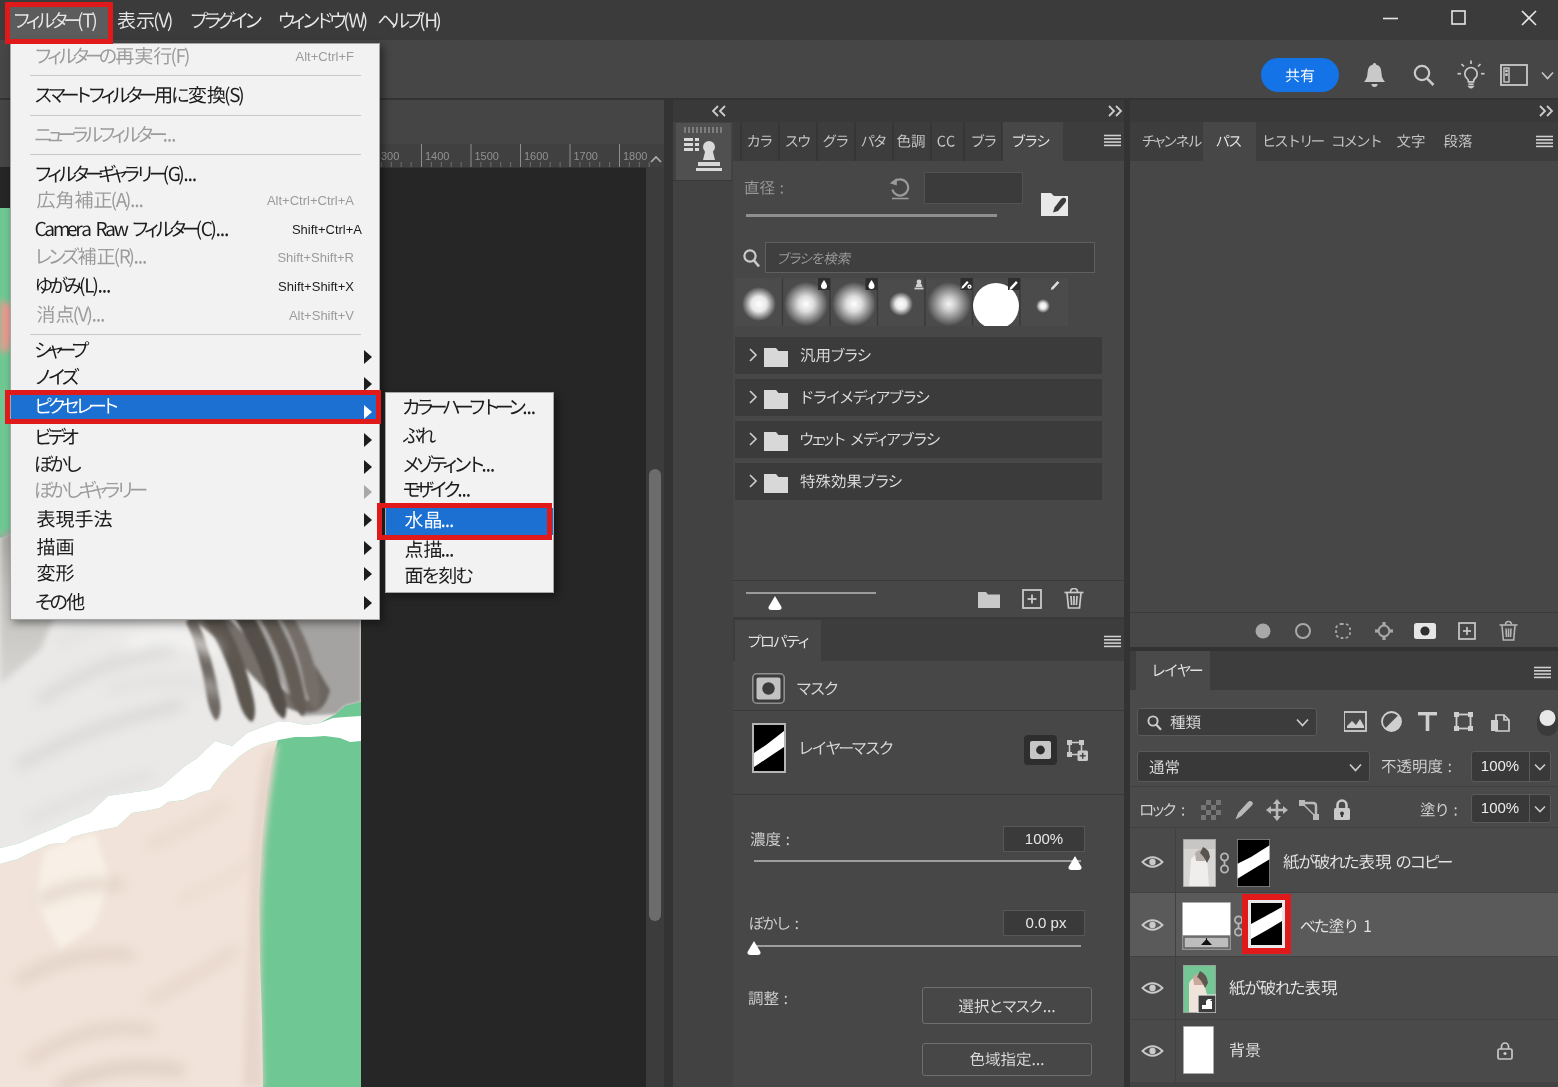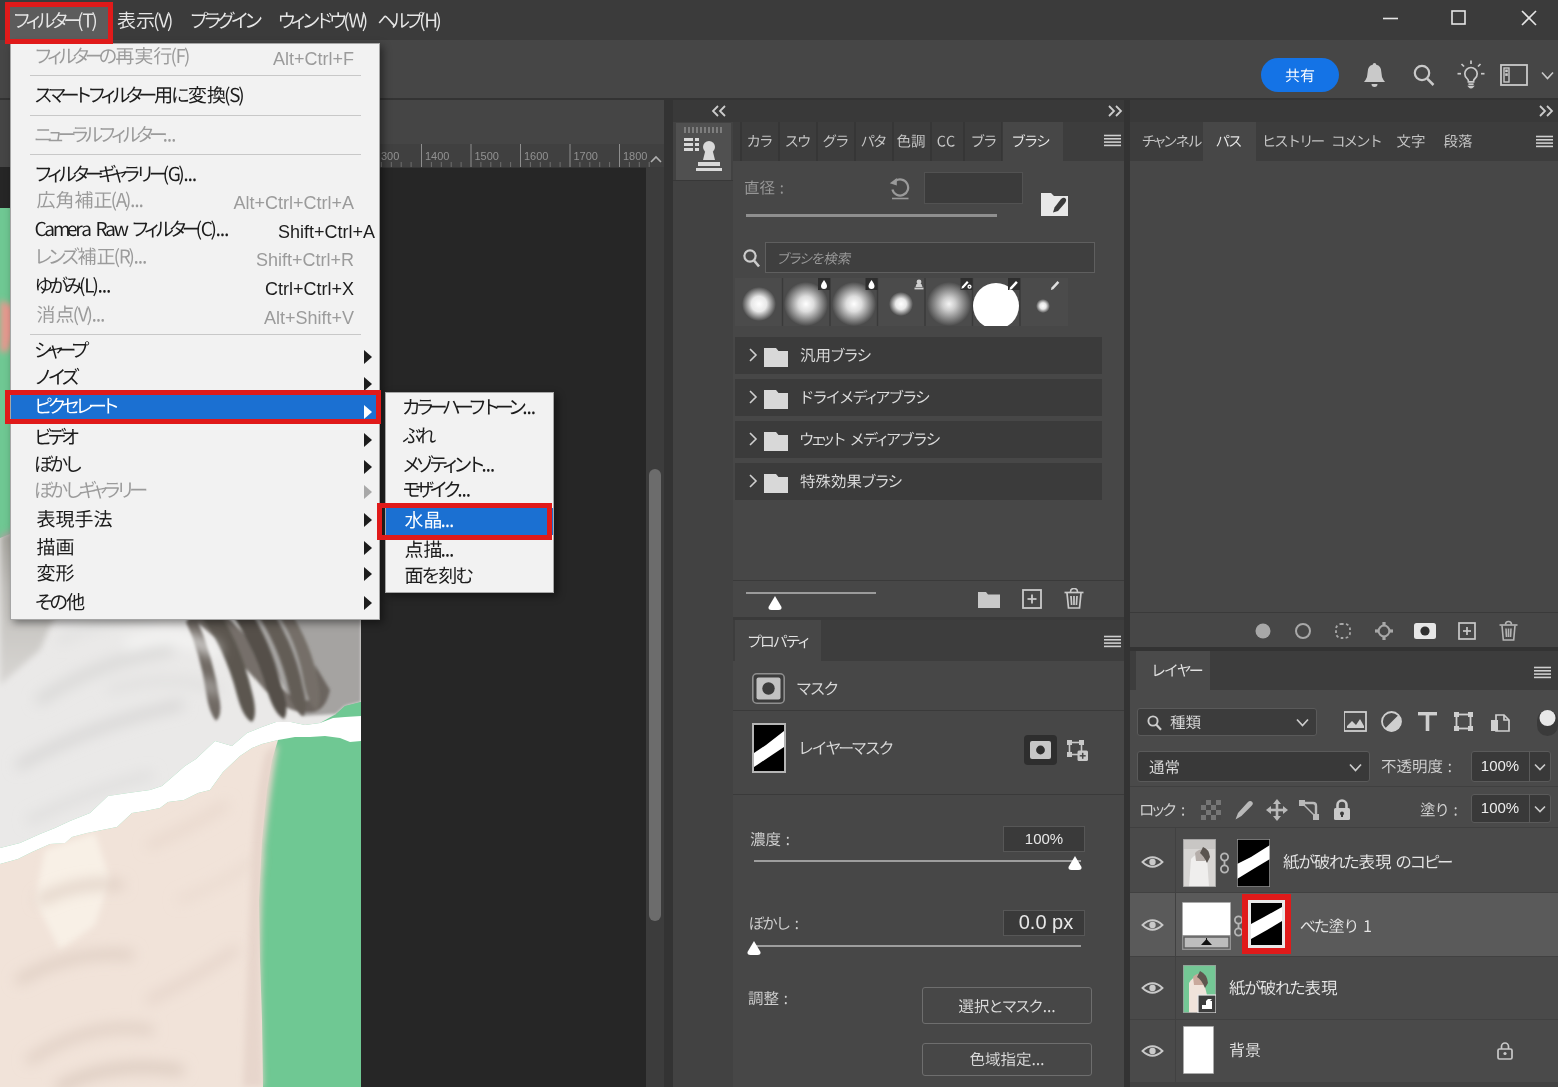--- a/index.html
+++ b/index.html
@@ -370,21 +370,21 @@
 <div class="abs" style="left:733px;top:794px;width:391px;height:1px;background:#3a3a3a"></div>
 
 <div class="abs" style="left:1003px;top:826px;width:82px;height:26px;background:#3a3a3a;border:1px solid #575757;box-sizing:border-box"></div>
 <div class="abs" style="left:1003px;top:826px;width:82px;height:26px;color:#e8e8e8;font-size:15px;text-align:center;line-height:25px">100%</div>
 <div class="abs" style="left:754px;top:860px;width:327px;height:2px;background:#9e9e9e"></div>
 <svg class="abs" style="left:1066px;top:856px" width="18" height="14" viewBox="0 0 18 14">
     <path d="M9 0 L15.5 11 Q16 14 12.5 14 L5.5 14 Q2 14 2.5 11 Z" fill="#ffffff"></path>
   </svg>
 
 <div class="abs" style="left:1003px;top:910px;width:82px;height:26px;background:#3a3a3a;border:1px solid #575757;box-sizing:border-box"></div>
-<div class="abs" style="left:1003px;top:910px;width:86px;height:26px;color:#e8e8e8;font-size:20px;text-align:center;line-height:25px">0.0 px</div>
+<div class="abs" style="left:1003px;top:910px;width:86px;height:26px;color:#e8e8e8;font-size:15px;text-align:center;line-height:25px">0.0 px</div>
 <div class="abs" style="left:754px;top:945px;width:327px;height:2px;background:#9e9e9e"></div>
 <svg class="abs" style="left:745px;top:941px" width="18" height="14" viewBox="0 0 18 14">
     <path d="M9 0 L15.5 11 Q16 14 12.5 14 L5.5 14 Q2 14 2.5 11 Z" fill="#ffffff"></path>
   </svg>
 
 <div class="abs" style="left:922px;top:987px;width:170px;height:37px;background:#474747;border:1px solid #6e6e6e;border-radius:3px;box-sizing:border-box"></div>
 <div class="abs" style="left:922px;top:1043px;width:170px;height:33px;background:#474747;border:1px solid #6e6e6e;border-radius:3px;box-sizing:border-box"></div>
 
 
 <div class="abs" style="left:1124px;top:100px;width:6px;height:987px;background:#333333"></div>
@@ -704,26 +704,26 @@
     <path d="M1 1.5 L6.5 7.5 L12 1.5" stroke="#c9c9c9" stroke-width="1.6" fill="none"></path>
   </svg>
 
 <div class="abs" style="left:10px;top:43px;width:370px;height:577px;background:#f2f2f2;border:1px solid #a6a6a6;box-sizing:border-box;box-shadow:3px 3px 8px rgba(0,0,0,0.45);z-index:50"></div>
 <div class="abs" style="left:30px;top:75px;width:331px;height:1px;background:#c8c8c8;z-index:51"></div>
 <div class="abs" style="left:30px;top:115px;width:331px;height:1px;background:#c8c8c8;z-index:51"></div>
 <div class="abs" style="left:30px;top:154px;width:331px;height:1px;background:#c8c8c8;z-index:51"></div>
 <div class="abs" style="left:30px;top:334px;width:331px;height:1px;background:#c8c8c8;z-index:51"></div>
 <div class="abs" style="left:11px;top:392.5px;width:368px;height:28.5px;background:#1b70d2;z-index:51"></div>
 <div class="abs" style="z-index:52;left:0;top:0">
-<style>.sc{position:absolute;font-size:18px;color:#1d1d1d;z-index:52;white-space:nowrap}.scd{color:#9b9b9b}</style>
+<style>.sc{position:absolute;font-size:13px;color:#1d1d1d;z-index:52;white-space:nowrap}.scd{color:#9b9b9b}</style>
 <span class="sc scd" style="left:354px;top:49px;transform:translateX(-100%)">Alt+Ctrl+F</span>
 <span class="sc scd" style="left:354px;top:193px;transform:translateX(-100%)">Alt+Ctrl+Ctrl+A</span>
-<span class="sc" style="left:375px;top:222px;transform:translateX(-100%)">Shift+Ctrl+A</span>
-<span class="sc scd" style="left:354px;top:249.5px;transform:translateX(-100%)">Shift+Ctrl+R</span>
-<span class="sc" style="left:354px;top:278.5px;transform:translateX(-100%)">Ctrl+Ctrl+X</span>
+<span class="sc" style="left:362px;top:222px;transform:translateX(-100%)">Shift+Ctrl+A</span>
+<span class="sc scd" style="left:354px;top:249.5px;transform:translateX(-100%)">Shift+Shift+R</span>
+<span class="sc" style="left:354px;top:278.5px;transform:translateX(-100%)">Shift+Shift+X</span>
 <span class="sc scd" style="left:354px;top:307.5px;transform:translateX(-100%)">Alt+Shift+V</span>
 </div>
 
 <svg class="abs" style="left:362px;top:344px;z-index:52" width="12" height="268" viewBox="0 0 12 268">
  <g fill="#1d1d1d">
   <path d="M2 6 L10 13 L2 20 Z"></path>
       <path d="M2 33 L10 40 L2 47 Z"></path>
   <path d="M2 89 L10 96 L2 103 Z"></path>
       <path d="M2 116 L10 123 L2 130 Z"></path>
   <path d="M2 169 L10 176 L2 183 Z"></path>

